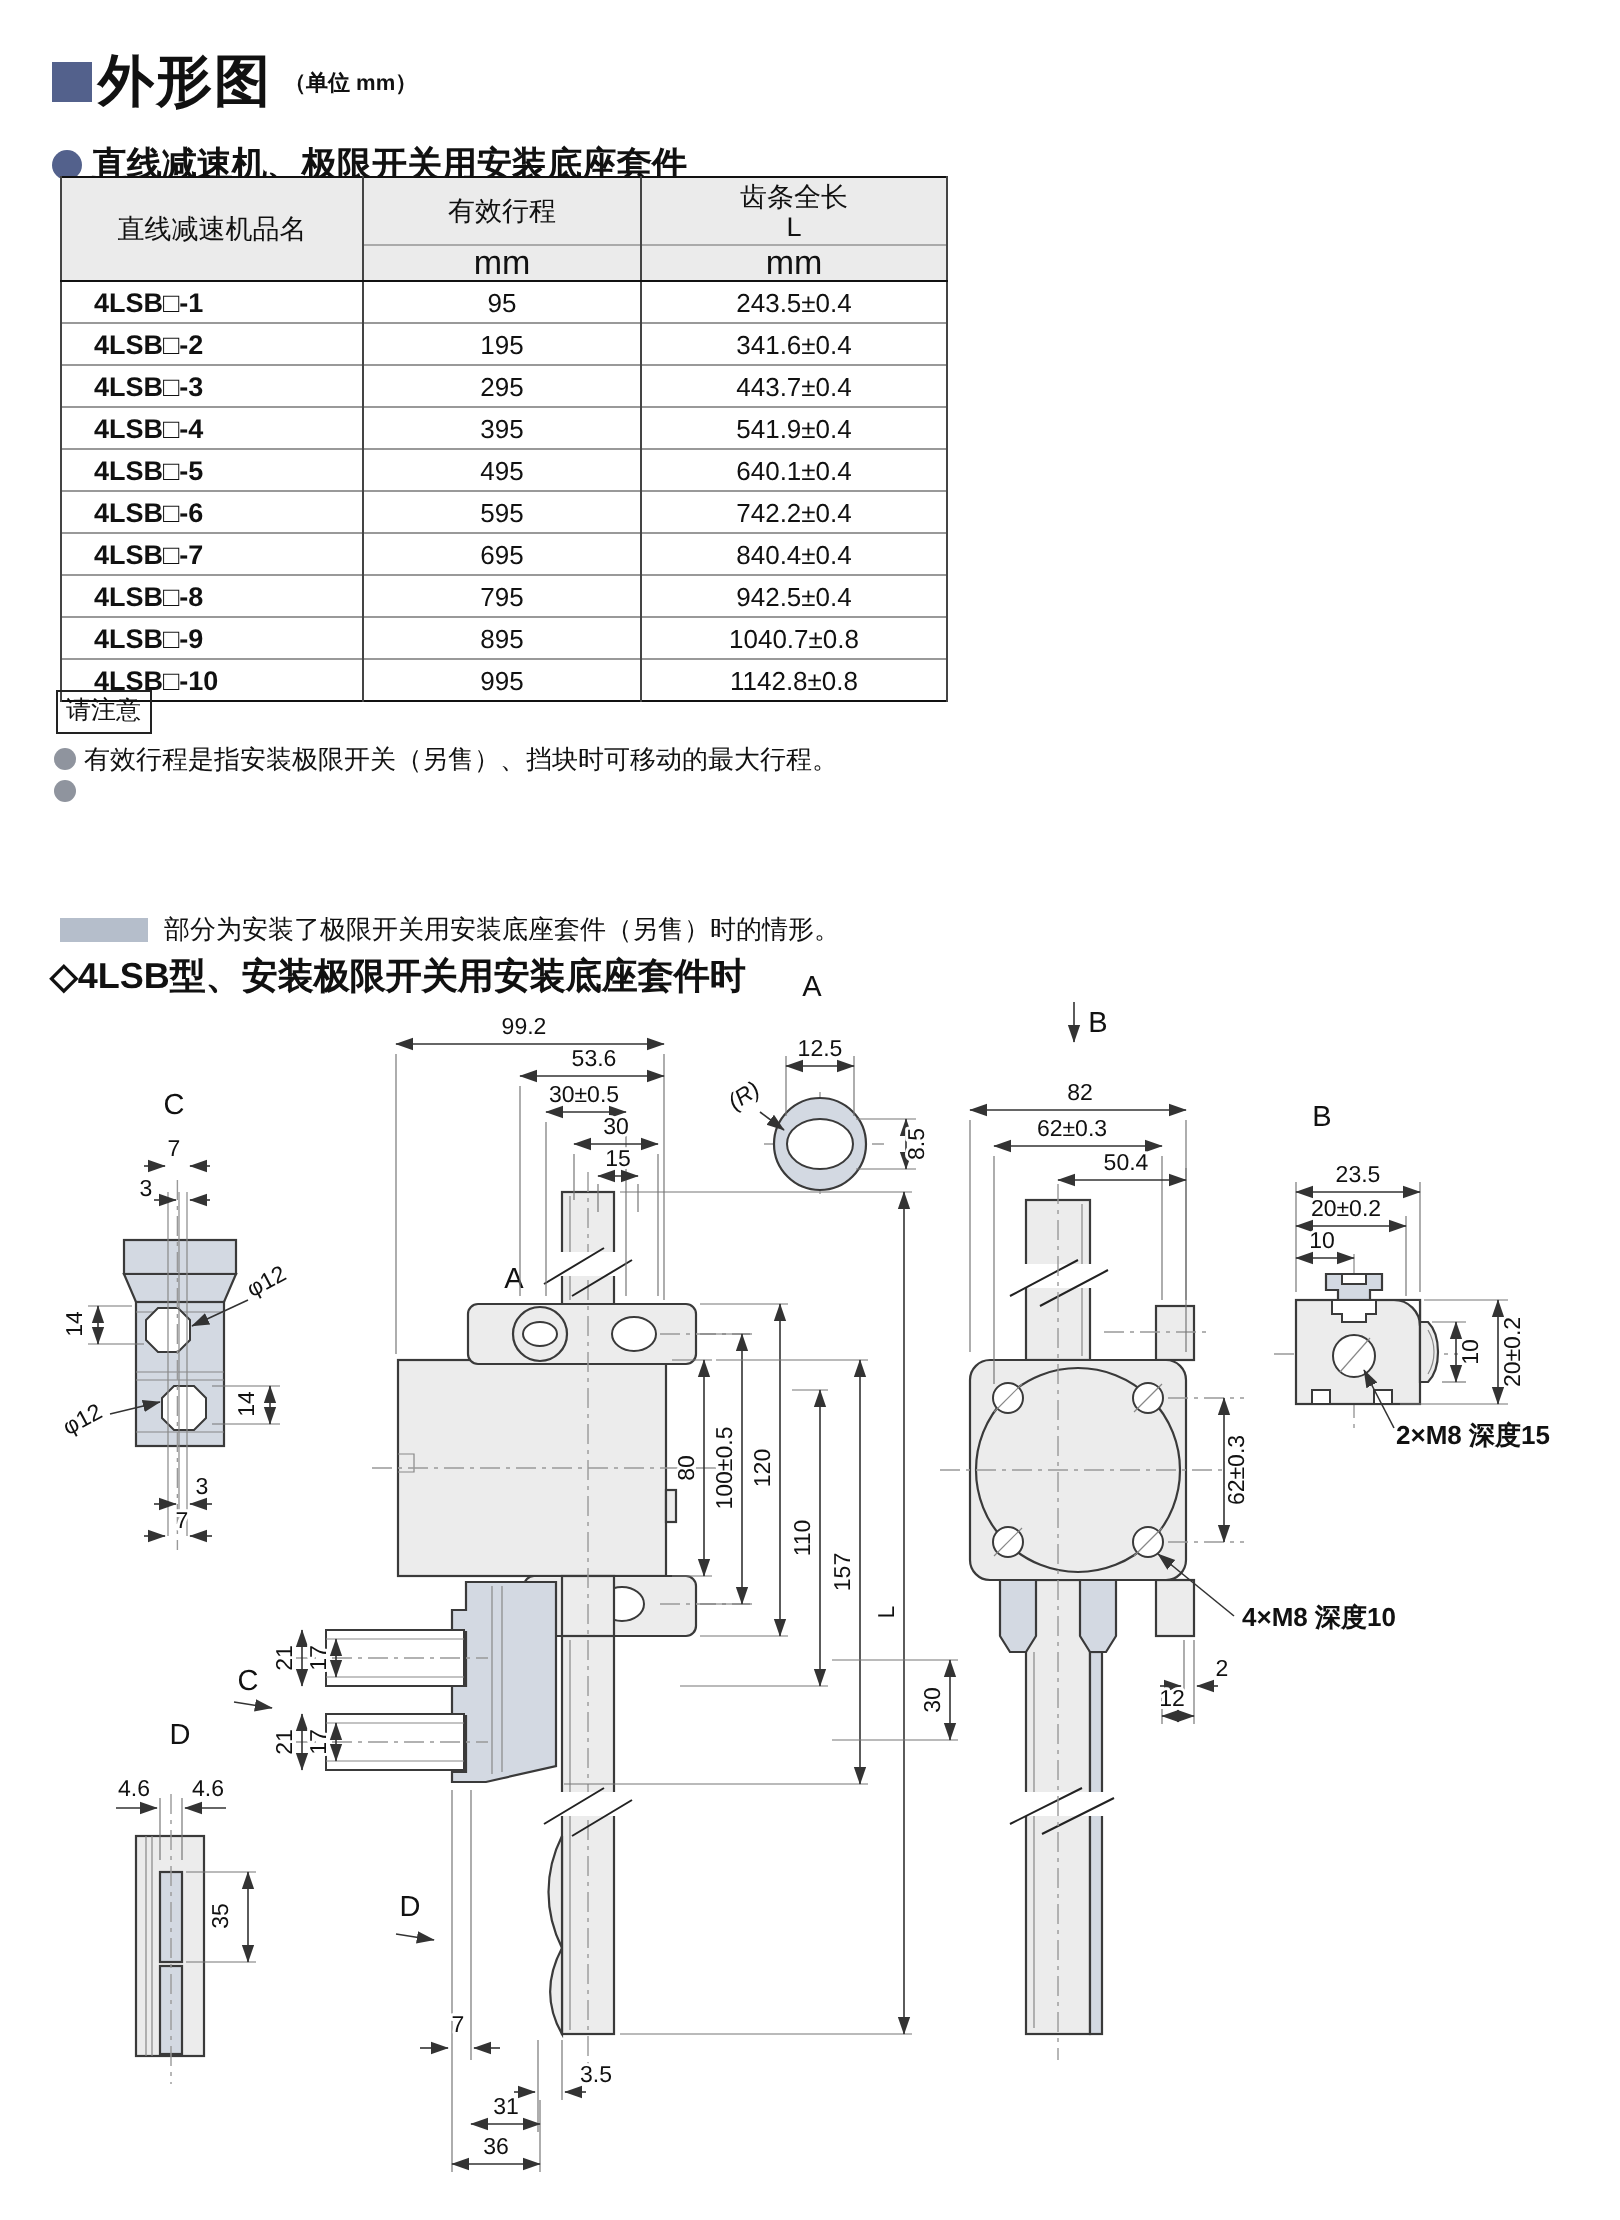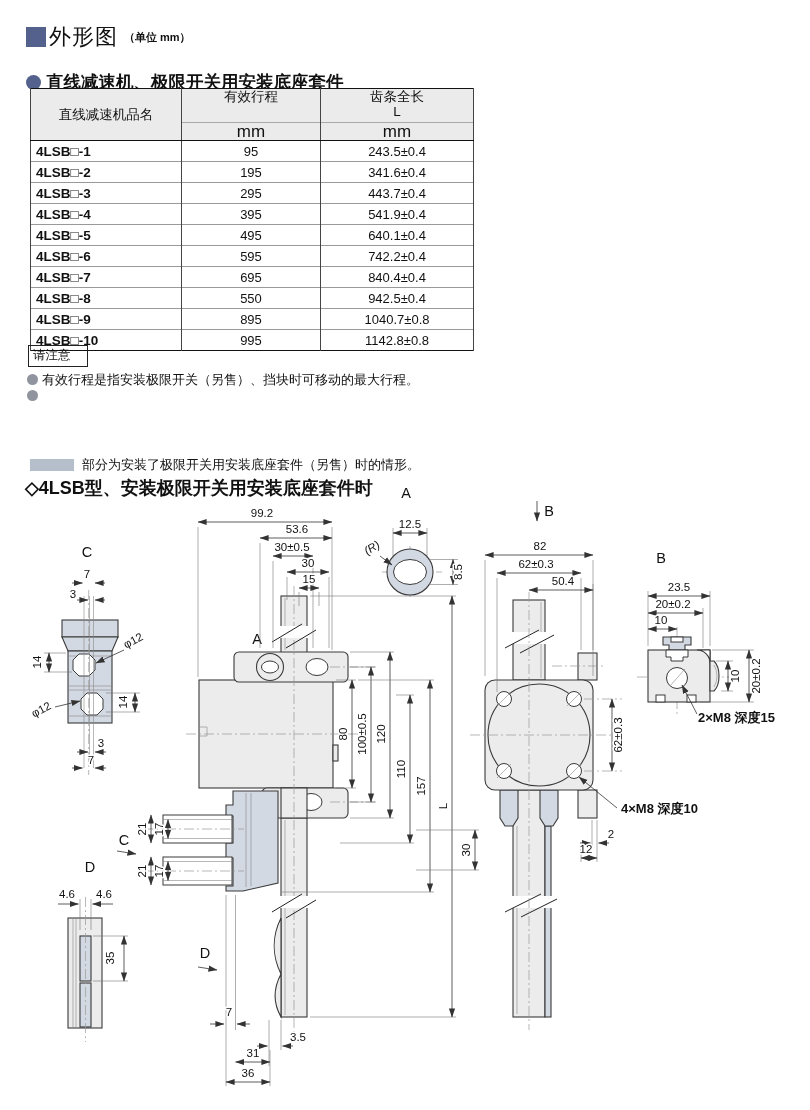--- a/index.html
+++ b/index.html
@@ -2,45 +2,45 @@
 <html><head>
 <meta charset="utf-8">
 <style>
   html,body { margin:0; padding:0; background:#fff; }
   .page { position:relative; width:810px; height:1110px; background:#fff; overflow:hidden;
           font-family:"Liberation Sans", sans-serif; color:#111; }
 
   
   .title-row { position:absolute; left:26px; top:22px; display:flex; align-items:center; gap:3px; }
   .sq { width:20px; height:20px; background:#53618c; }
-  .page-title { font-size:22px; font-weight:normal; margin:0; letter-spacing:1px; }
+  .page-title { font-size:28px; font-weight:bold; margin:0; letter-spacing:1px; }
   .title-unit { font-size:11px; font-weight:bold; margin-left:3px; }
   .subtitle-row { position:absolute; left:26px; top:70px; display:flex; align-items:center; gap:5px; }
   .circ { width:15px; height:15px; border-radius:50%; background:#53618c; }
   .subtitle { font-size:17.5px; font-weight:bold; margin:0; }
 
   
   .spec-table { position:absolute; left:30px; top:88px; border-collapse:collapse;
                 border:1.6px solid #111; table-layout:fixed; }
   .spec-table th, .spec-table td { border-left:1px solid #444; border-right:1px solid #444; padding:0; }
   .spec-table .c1 { width:150px; }
   .spec-table .c2 { width:138px; }
   .spec-table .c3 { width:152px; }
   .hdr { background:#ebebeb; font-weight:normal; font-size:13.5px; text-align:center; vertical-align:middle; }
-  .hdr-label { height:33px; display:flex; flex-direction:column; justify-content:flex-start; line-height:15px; }
+  .hdr-label { height:33px; display:flex; flex-direction:column; justify-content:center; line-height:15px; }
   .hdr-unit { height:17px; border-top:1px solid #aaa; font-size:17px; display:flex; align-items:center; justify-content:center; }
   .hdr-sep { border-bottom:1.6px solid #111; }
   .spec-table tbody td { height:20px; font-size:13px; text-align:center; border-top:1px solid #999; }
-  .spec-table tbody td.name { text-align:left; padding-left:5px; font-weight:bold; font-size:13.5px; }
+  .spec-table tbody td.name { text-align:left; padding-left:16px; font-weight:bold; font-size:13.5px; }
 
   
   .notes { position:absolute; left:27px; top:343px; font-size:13px; line-height:19px; }
   .note { display:flex; align-items:center; gap:4px; margin-bottom:1px; }
   .bullet { width:11px; height:11px; border-radius:50%; background:#8f949e; flex:0 0 11px; }
-  .warn-box { display:inline-block; border:1.3px solid #222; padding:0px 16px 1px 4px; font-size:12.5px; margin:2px 0 3px 1px; }
+  .warn-box { display:inline-block; border:1.3px solid #222; padding:0px 4px 1px 4px; font-size:12.5px; margin:2px 0 3px 1px; }
 
   
   .sec2 { position:absolute; left:25px; top:428px; font-size:18px; font-weight:bold;margin-top:48px; }
   .legend { position:absolute; left:30px; top:456px; display:flex; align-items:center; gap:8px; font-size:13px; }
   .swatch { width:44px; height:12px; background:#b5becb; }
 
   
   .drawing { position:absolute; left:0; top:480px; }
   .part  { fill:#ececec; stroke:#3a3a3a; stroke-width:1.1; }
   .part2 { fill:#d3d9e2; stroke:#3a3a3a; stroke-width:1.1; }
@@ -132,21 +132,21 @@
           <td>595</td>
           <td>742.2±0.4</td>
         </tr>
       <tr>
           <td class="name">4LSB□-7</td>
           <td>695</td>
           <td>840.4±0.4</td>
         </tr>
       <tr>
           <td class="name">4LSB□-8</td>
-          <td>550</td>
+          <td>795</td>
           <td>942.5±0.4</td>
         </tr>
       <tr>
           <td class="name">4LSB□-9</td>
           <td>895</td>
           <td>1040.7±0.8</td>
         </tr>
       <tr>
           <td class="name">4LSB□-10</td>
           <td>995</td>

